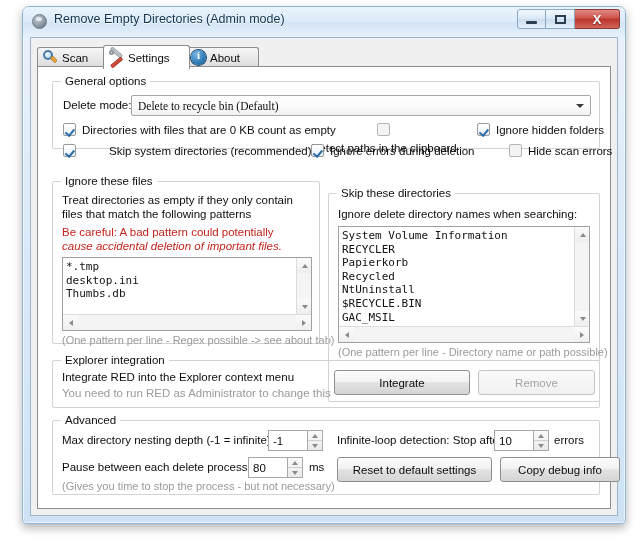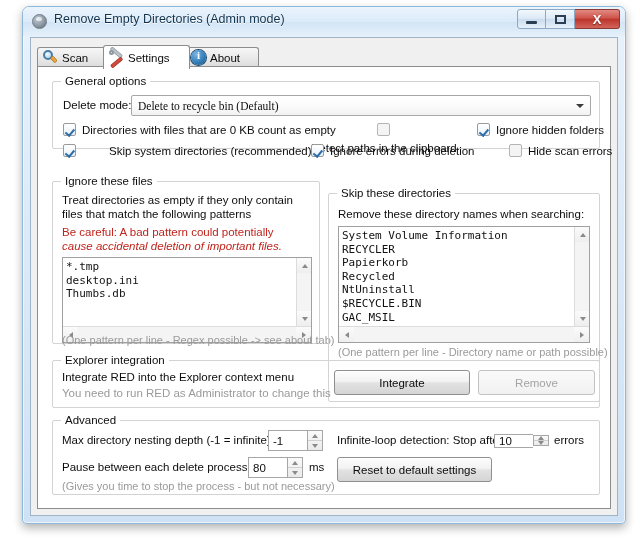--- a/index.html
+++ b/index.html
@@ -291,21 +291,21 @@
         </div>
 
         <div class="group" style="left:14px; top:114px; width:268px; height:163px;">
           <span class="glabel">Ignore these files</span>
 
           <span class="lbl" style="left:9px; top:12px;">Treat directories as empty if they only contain</span>
           <span class="lbl" style="left:9px; top:26px;">files that match the following patterns</span>
           <span class="lbl red" style="left:9px; top:44px;">Be careful: A bad pattern could potentially</span>
           <span class="lbl red" style="left:9px; top:58px;font-style:italic;">cause accidental deletion of important files.</span>
 
-          <div class="ta" style="left:9px; top:75px; width:250px; height:86px;">
+          <div class="ta" style="left:9px; top:75px; width:250px; height:74px;">
             <div class="content">*.tmp
 desktop.ini
 Thumbs.db</div>
             <div class="vsb">
               <div class="sbbtn top">
                   <span class="ar up"></span>
                 </div>
               <div class="sbbtn bot">
                   <span class="ar dn"></span>
                 </div>
@@ -319,21 +319,21 @@
                 </div>
             </div>
           </div>
 
           <span class="lbl gray" style="left:9px; top:152px; font-size:11px;">(One pattern per line - Regex possible -&gt; see about tab)</span>
         </div>
 
         <div class="group" style="left:290px; top:114px; width:272px; height:209px;margin-top:12px;">
           <span class="glabel">Skip these directories</span>
 
-          <span class="lbl" style="left:9px; top:14px;">Remove these directory names when searching:</span>
+          <span class="lbl" style="left:9px; top:14px;">Ignore delete directory names when searching:</span>
 
           <div class="ta" style="left:9px; top:32px; width:252px; height:117px;">
             <div class="content">System Volume Information
 RECYCLER
 Papierkorb
 Recycled
 NtUninstall
 $RECYCLE.BIN
 GAC_MSIL</div>
             <div class="vsb">
@@ -396,35 +396,38 @@
                 </div>
               <div>
                   <span class="ar dn"></span>
                 </div>
             </span>
           </div>
           <span class="lbl" style="left:256px; top:40px;">ms</span>
           <span class="lbl gray" style="left:9px; top:59px; font-size:11px;">(Gives you time to stop the process - but not necessary)</span>
 
           <span class="lbl" style="left:284px; top:13px;">Infinite-loop detection: Stop after</span>
-          <div class="spin" style="left:441px; top:9px; width:55px;align-items:center;">
+          <div class="spin" style="left:441px; top:9px; width:55px;">
             <span class="txt">10</span>
             <span class="btns">
               <div>
                   <span class="ar up"></span>
                 </div>
               <div>
                   <span class="ar dn"></span>
                 </div>
             </span>
           </div>
           <span class="lbl" style="left:501px; top:13px;">errors</span>
 
           <div class="btn" style="left:284px; top:36px; width:155px; height:25px;">
             <span>Reset to default settings</span>
+          </div>
+          <div class="btn" style="left:447px; top:36px; width:120px; height:25px;">
+            <span>Copy debug info</span>
           </div>
         </div>
 
       </div>
     </div>
   </div>
 
   <div class="redbox" style="left:460px; top:116px; width:126px; height:21px;"></div>
 
   <svg class="annot" viewBox="0 0 640 543" width="640" height="543">

